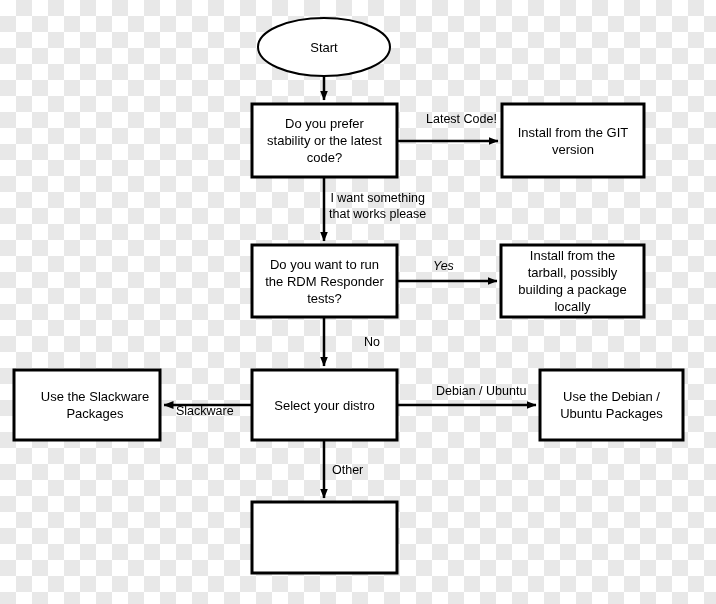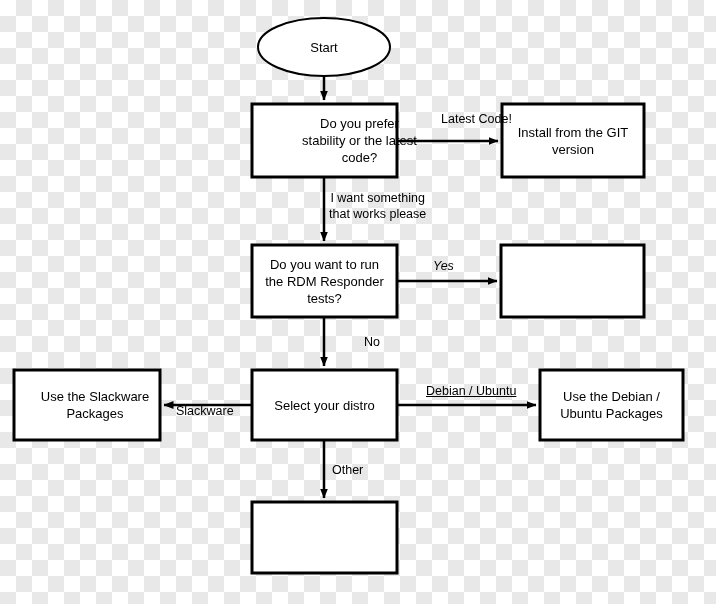--- a/index.html
+++ b/index.html
@@ -93,49 +93,53 @@
 
     <line x1="252" y1="405" x2="164" y2="405" stroke="#000000" stroke-width="2.5" marker-end="url(#arrowhead)"></line>
 
     <line x1="397" y1="405" x2="536" y2="405" stroke="#000000" stroke-width="2.5" marker-end="url(#arrowhead)"></line>
 
     <line x1="324" y1="440" x2="324" y2="498" stroke="#000000" stroke-width="2.5" marker-end="url(#arrowhead)"></line>
   </svg>
 
   <div class="node-label" style="left:258px; top:18px; width:132px; height:58px;">Start</div>
 
-  <div class="node-label" style="left:252px; top:104px; width:145px; height:73px;margin-left:35px;">Do you prefer
+  <div class="node-label" style="left:252px; top:104px; width:145px; height:73px;">Do you prefer
 stability or the latest
 code?</div>
 
   <div class="node-label" style="left:502px; top:104px; width:142px; height:73px;">Install from the GIT
 version</div>
 
   <div class="node-label" style="left:252px; top:245px; width:145px; height:72px;">Do you want to run
 the RDM Responder
 tests?</div>
 
+  <div class="node-label" style="left:501px; top:245px; width:143px; height:72px;">Install from the
+tarball, possibly
+building a package
+locally</div>
 
   <div class="node-label" style="left:22px; top:370px; width:146px; height:70px;">Use the Slackware
 Packages</div>
 
   <div class="node-label" style="left:252px; top:370px; width:145px; height:70px;">Select your distro</div>
 
   <div class="node-label" style="left:540px; top:370px; width:143px; height:70px;">Use the Debian /
 Ubuntu Packages</div>
 
 
-  <div class="edge-label" style="left:417px; top:111px;padding-left:24px;">Latest Code!</div>
+  <div class="edge-label" style="left:402px; top:111px;padding-left:24px;">Latest Code!</div>
 
   <div class="edge-label" style="left:329px; top:190px;">I want something
 that works please</div>
 
   <div class="edge-label" style="left:433px; top:258px;font-style:italic;">Yes</div>
 
   <div class="edge-label" style="left:331px; top:334px;margin-left:33px;">No</div>
 
   <div class="edge-label" style="left:176px; top:383px;margin-top:20px;">Slackware</div>
 
-  <div class="edge-label" style="left:426px; top:383px;text-decoration:underline;">Debian / Ubuntu</div>
+  <div class="edge-label" style="left:436px; top:383px;">Debian / Ubuntu</div>
 
   <div class="edge-label" style="left:332px; top:462px;">Other</div>
 
 </div>
 
 </body></html>

